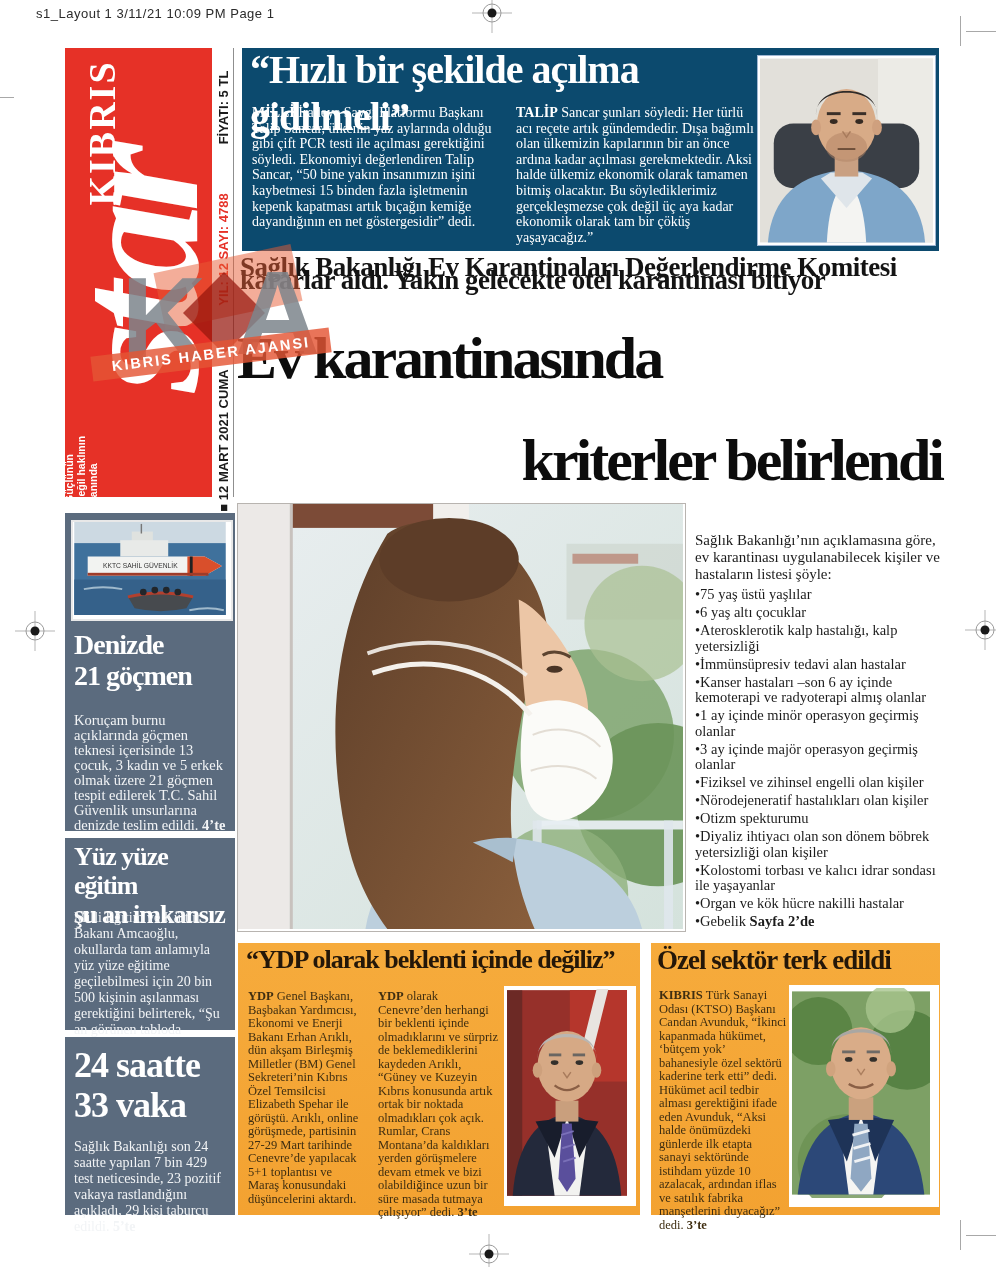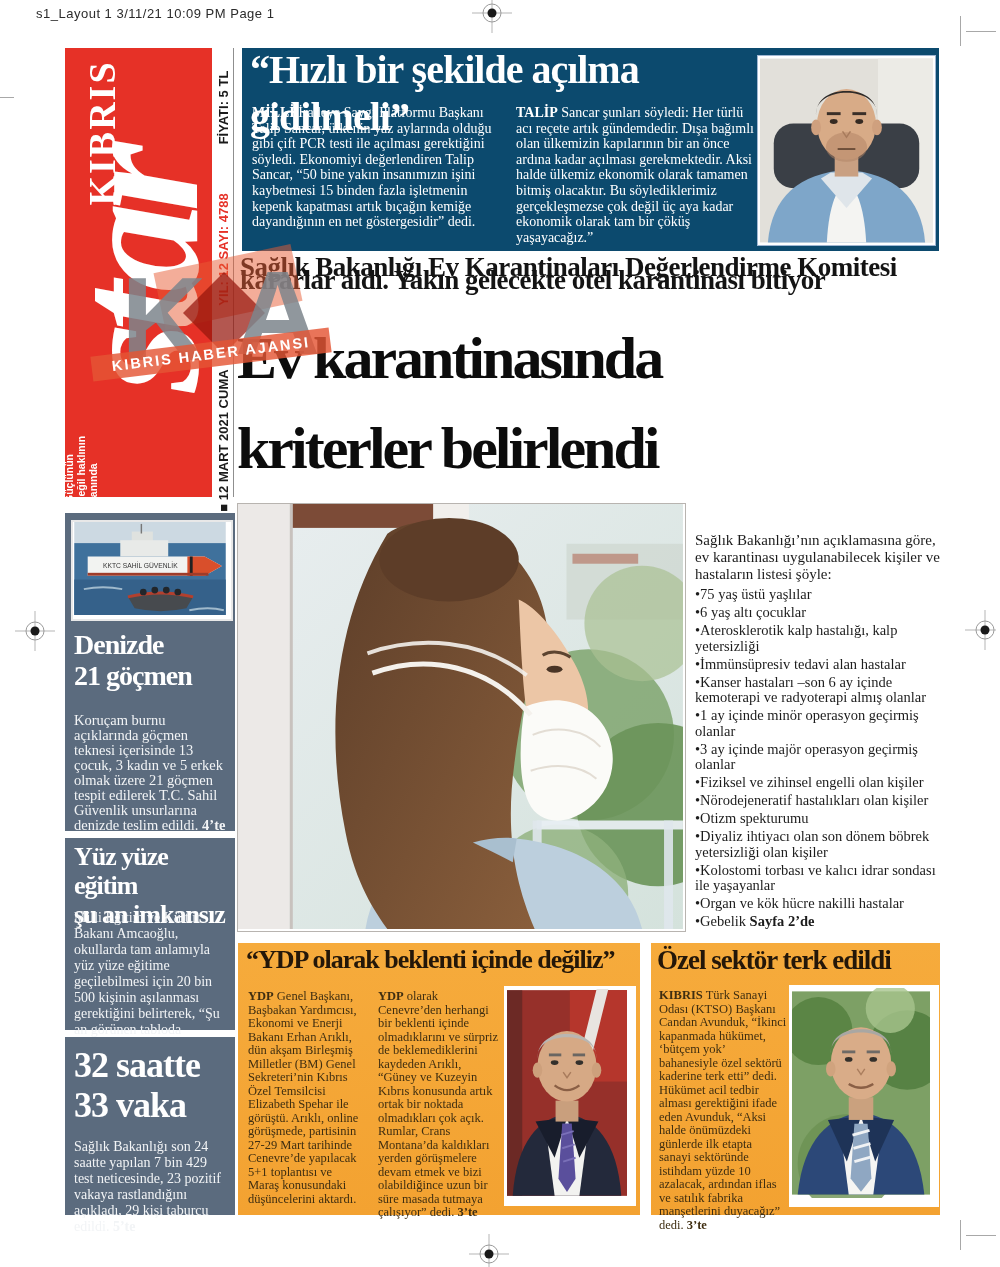--- a/index.html
+++ b/index.html
@@ -127,21 +127,21 @@
     <div class="abs" style="left:55px;top:6px;width:140px;height:58px;background:rgba(232,92,52,.5);transform:rotate(-12deg);"></div>
     <div class="wm-letter" style="left:18px;top:8px;">K</div>
     <div class="abs" style="left:92px;top:32px;width:58px;height:58px;background:rgba(150,22,12,.72);transform:rotate(45deg);"></div>
     <div class="wm-letter" style="left:132px;top:2px;">A</div>
     <div class="wm-band" style="left:-12px;top:90px;width:240px;transform:rotate(-7deg);">KIBRIS HABER AJANSI</div>
   </div>
 
   <div class="abs kicker" style="top:252px;">Sağlık Bakanlığı Ev Karantinaları Değerlendirme Komitesi</div>
   <div class="abs kicker" style="top:265px;">kararlar aldı. Yakın gelecekte otel karantinası bitiyor</div>
   <div class="abs headline" style="top:314px;">Ev karantinasında</div>
-  <div class="abs headline" style="top:404px;">kriterler belirlendi</div>
+  <div class="abs headline" style="top:416px;text-align:right;">kriterler belirlendi</div>
 
   <div class="abs" style="left:237px;top:503px;width:447px;height:427px;border:1px solid #b8b4b0;background:#fff;">
     <svg width="445" height="425" viewBox="0 0 447 427">
       <defs>
         <linearGradient id="gbg" x1="0" y1="0" x2="1" y2="1">
           <stop offset="0" stop-color="#e9eef0"></stop>
             <stop offset="1" stop-color="#d4e2dc"></stop>
         </linearGradient>
         <linearGradient id="ghair" x1="0" y1="0" x2="1" y2="1">
           <stop offset="0" stop-color="#5d3e29"></stop>
@@ -229,21 +229,21 @@
   <div class="abs slatebox" style="top:838px;height:192px;">
     <div class="abs slate-head" style="left:9px;top:4px;font-size:26px;">
       <div>Yüz yüze eğitim</div>
       <div>şu an imkansız</div>
     </div>
     <div class="abs slate-body" style="left:9px;top:72px;width:153px;font-size:14px;line-height:16px;"><span>Milli Eğitim ve Kültür Bakanı Amcaoğlu, okullarda tam anlamıyla yüz yüze eğitime geçilebilmesi için 20 bin 500 kişinin aşılanması gerektiğini belirterek, “Şu an görünen tabloda imkansız” dedi. </span><span class="lead">4’te</span></div>
   </div>
 
   <div class="abs slatebox" style="top:1037px;height:178px;">
     <div class="abs slate-head" style="left:9px;top:8px;font-size:36px;">
-      <div>32 saatte</div>
+      <div>24 saatte</div>
       <div>33 vaka</div>
     </div>
     <div class="abs slate-body" style="left:9px;top:102px;width:153px;font-size:14px;line-height:16px;"><span>Sağlık Bakanlığı son 24 saatte yapılan 7 bin 429 test neticesinde, 23 pozitif vakaya rastlandığını açıkladı, 29 kişi taburcu edildi. </span><span class="lead">5’te</span></div>
   </div>
 
   <div class="abs yellowbox" style="left:238px;width:402px;">
     <div class="abs yellow-title" style="left:8px;top:2px;font-size:26px;">“YDP olarak beklenti içinde değiliz”</div>
     <div class="abs yellow-body" style="left:10px;top:47px;width:118px;"><span class="lead">YDP</span><span> Genel Başkanı, Başbakan Yardımcısı, Ekonomi ve Enerji Bakanı Erhan Arıklı, dün akşam Birleşmiş Milletler (BM) Genel Sekreteri’nin Kıbrıs Özel Temsilcisi Elizabeth Spehar ile görüştü. Arıklı, online görüşmede, partisinin 27-29 Mart tarihinde Cenevre’de yapılacak 5+1 toplantısı ve Maraş konusundaki düşüncelerini aktardı.</span></div>
     <div class="abs yellow-body" style="left:140px;top:47px;width:122px;"><span class="lead">YDP</span><span> olarak Cenevre’den herhangi bir beklenti içinde olmadıklarını ve sürpriz de beklemediklerini kaydeden Arıklı, “Güney ve Kuzeyin Kıbrıs konusunda artık ortak bir noktada olmadıkları çok açık. Rumlar, Crans Montana’da kaldıkları yerden görüşmelere devam etmek ve bizi olabildiğince uzun bir süre masada tutmaya çalışıyor” dedi. </span><span class="lead">3’te</span></div>
     <div class="abs" style="left:266px;top:43px;width:126px;height:214px;border:3px solid #fff;background:#fff;">

